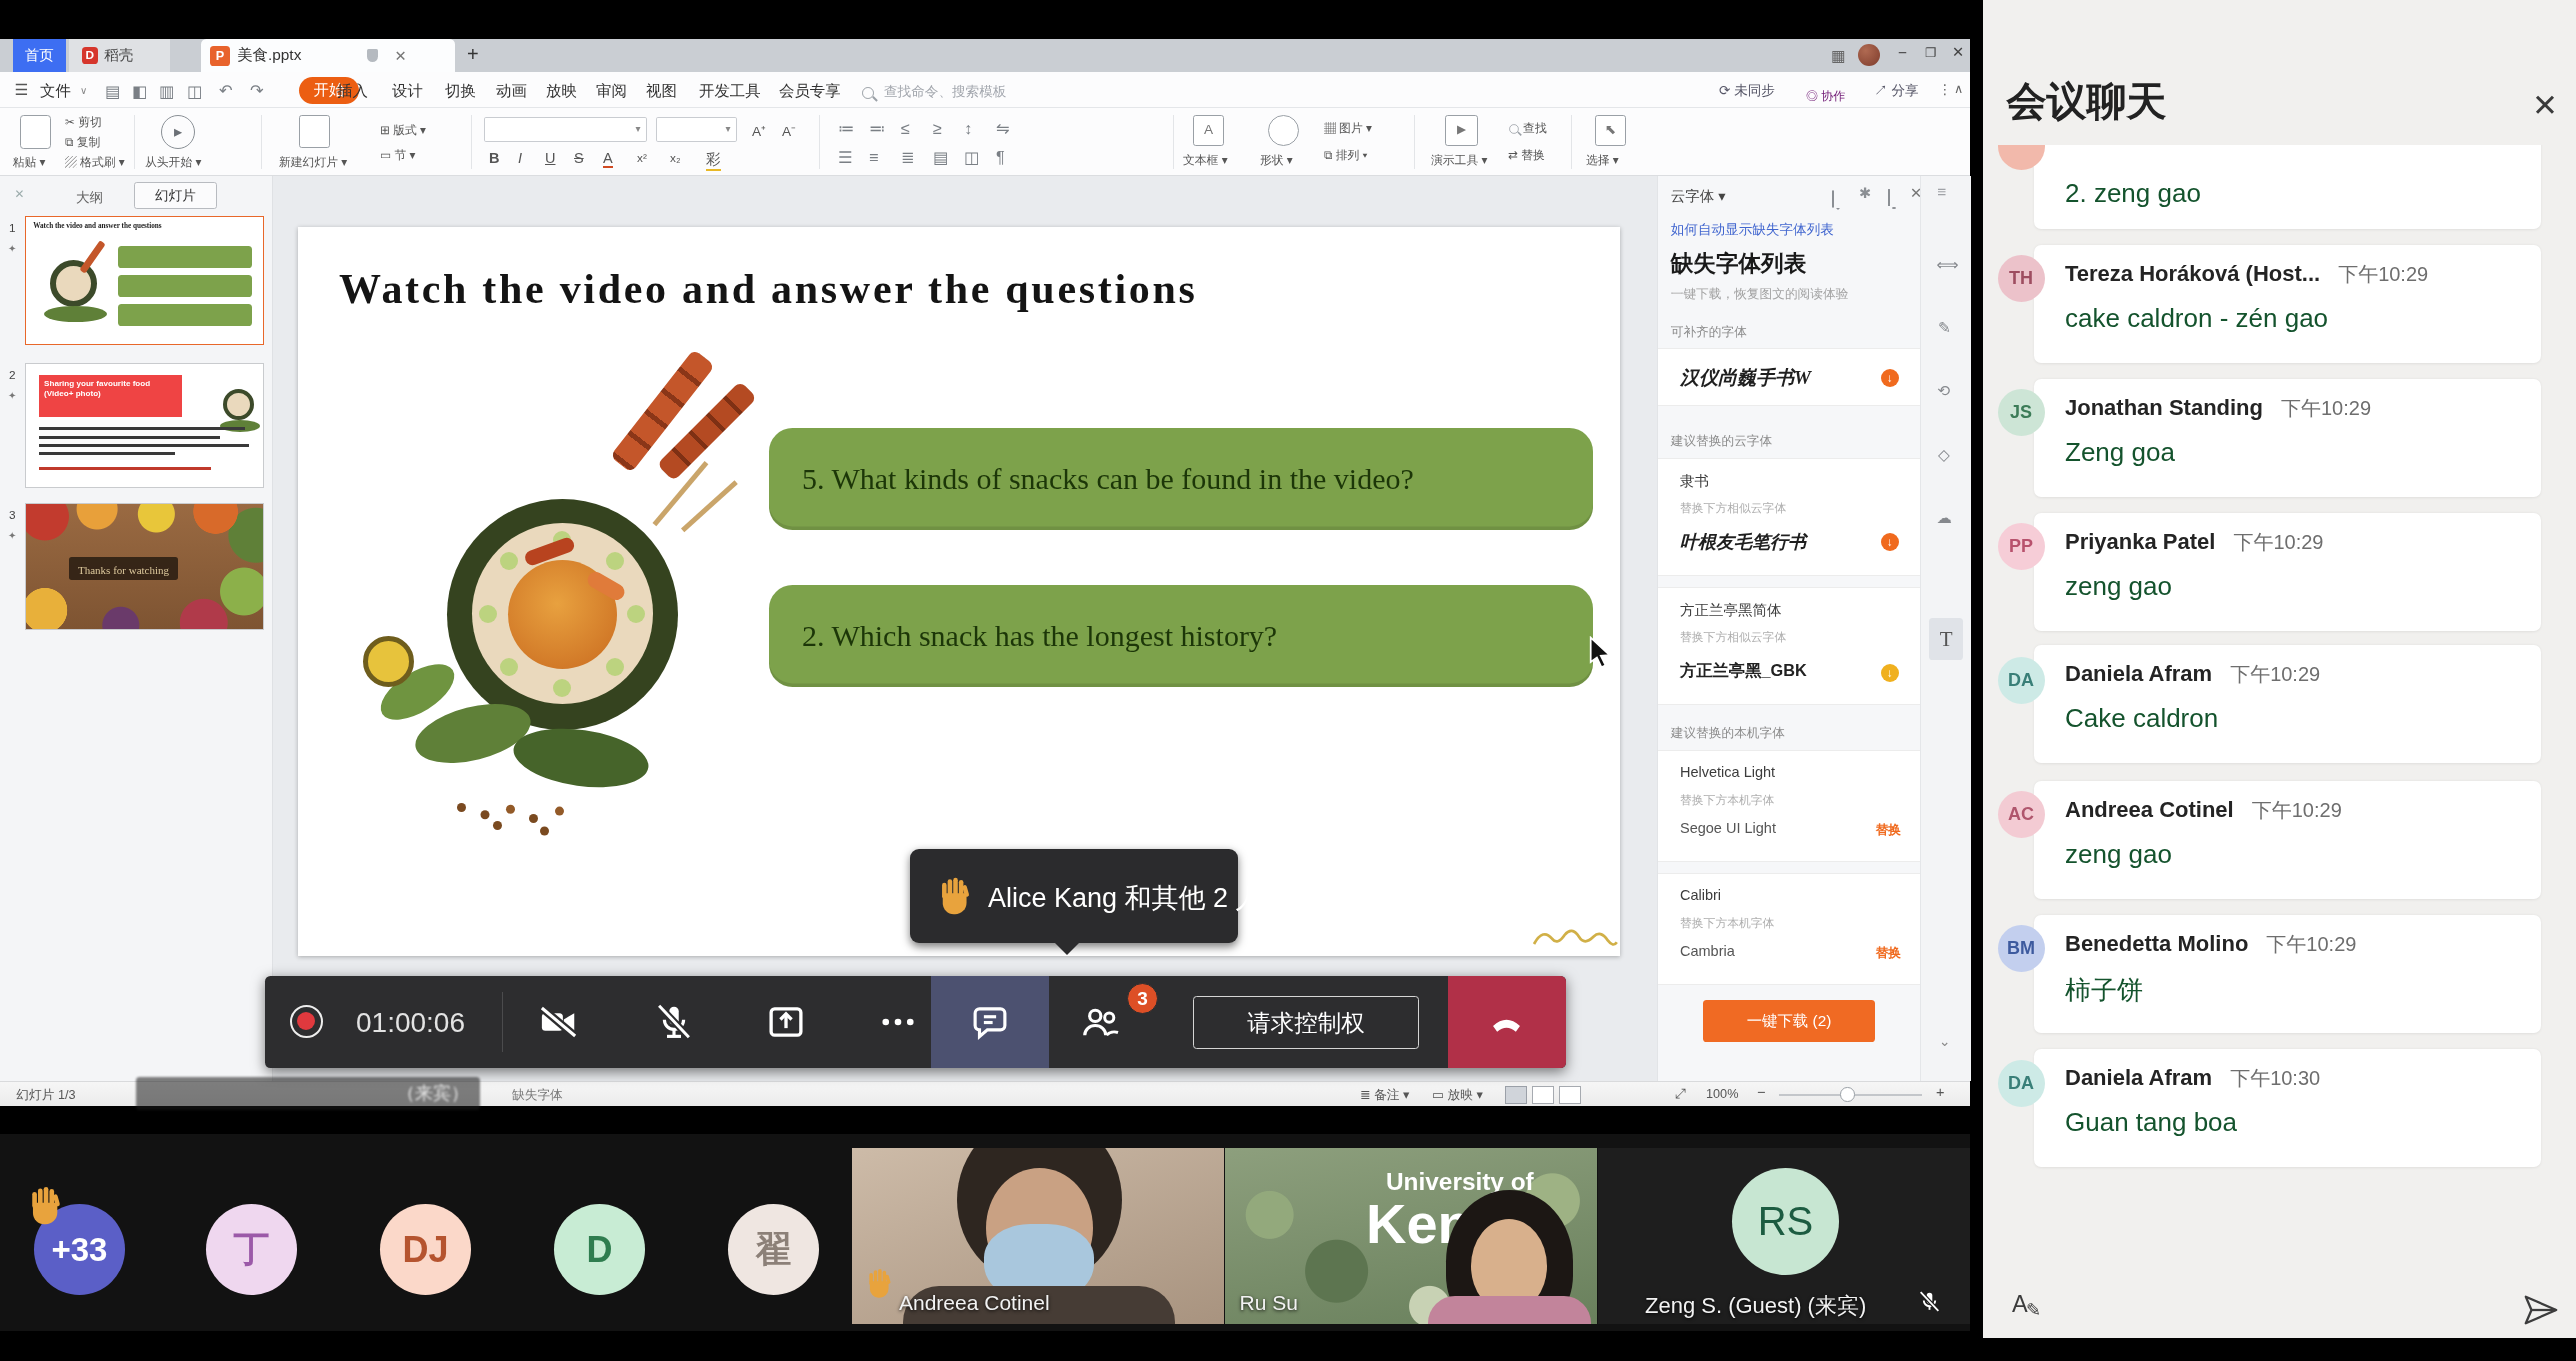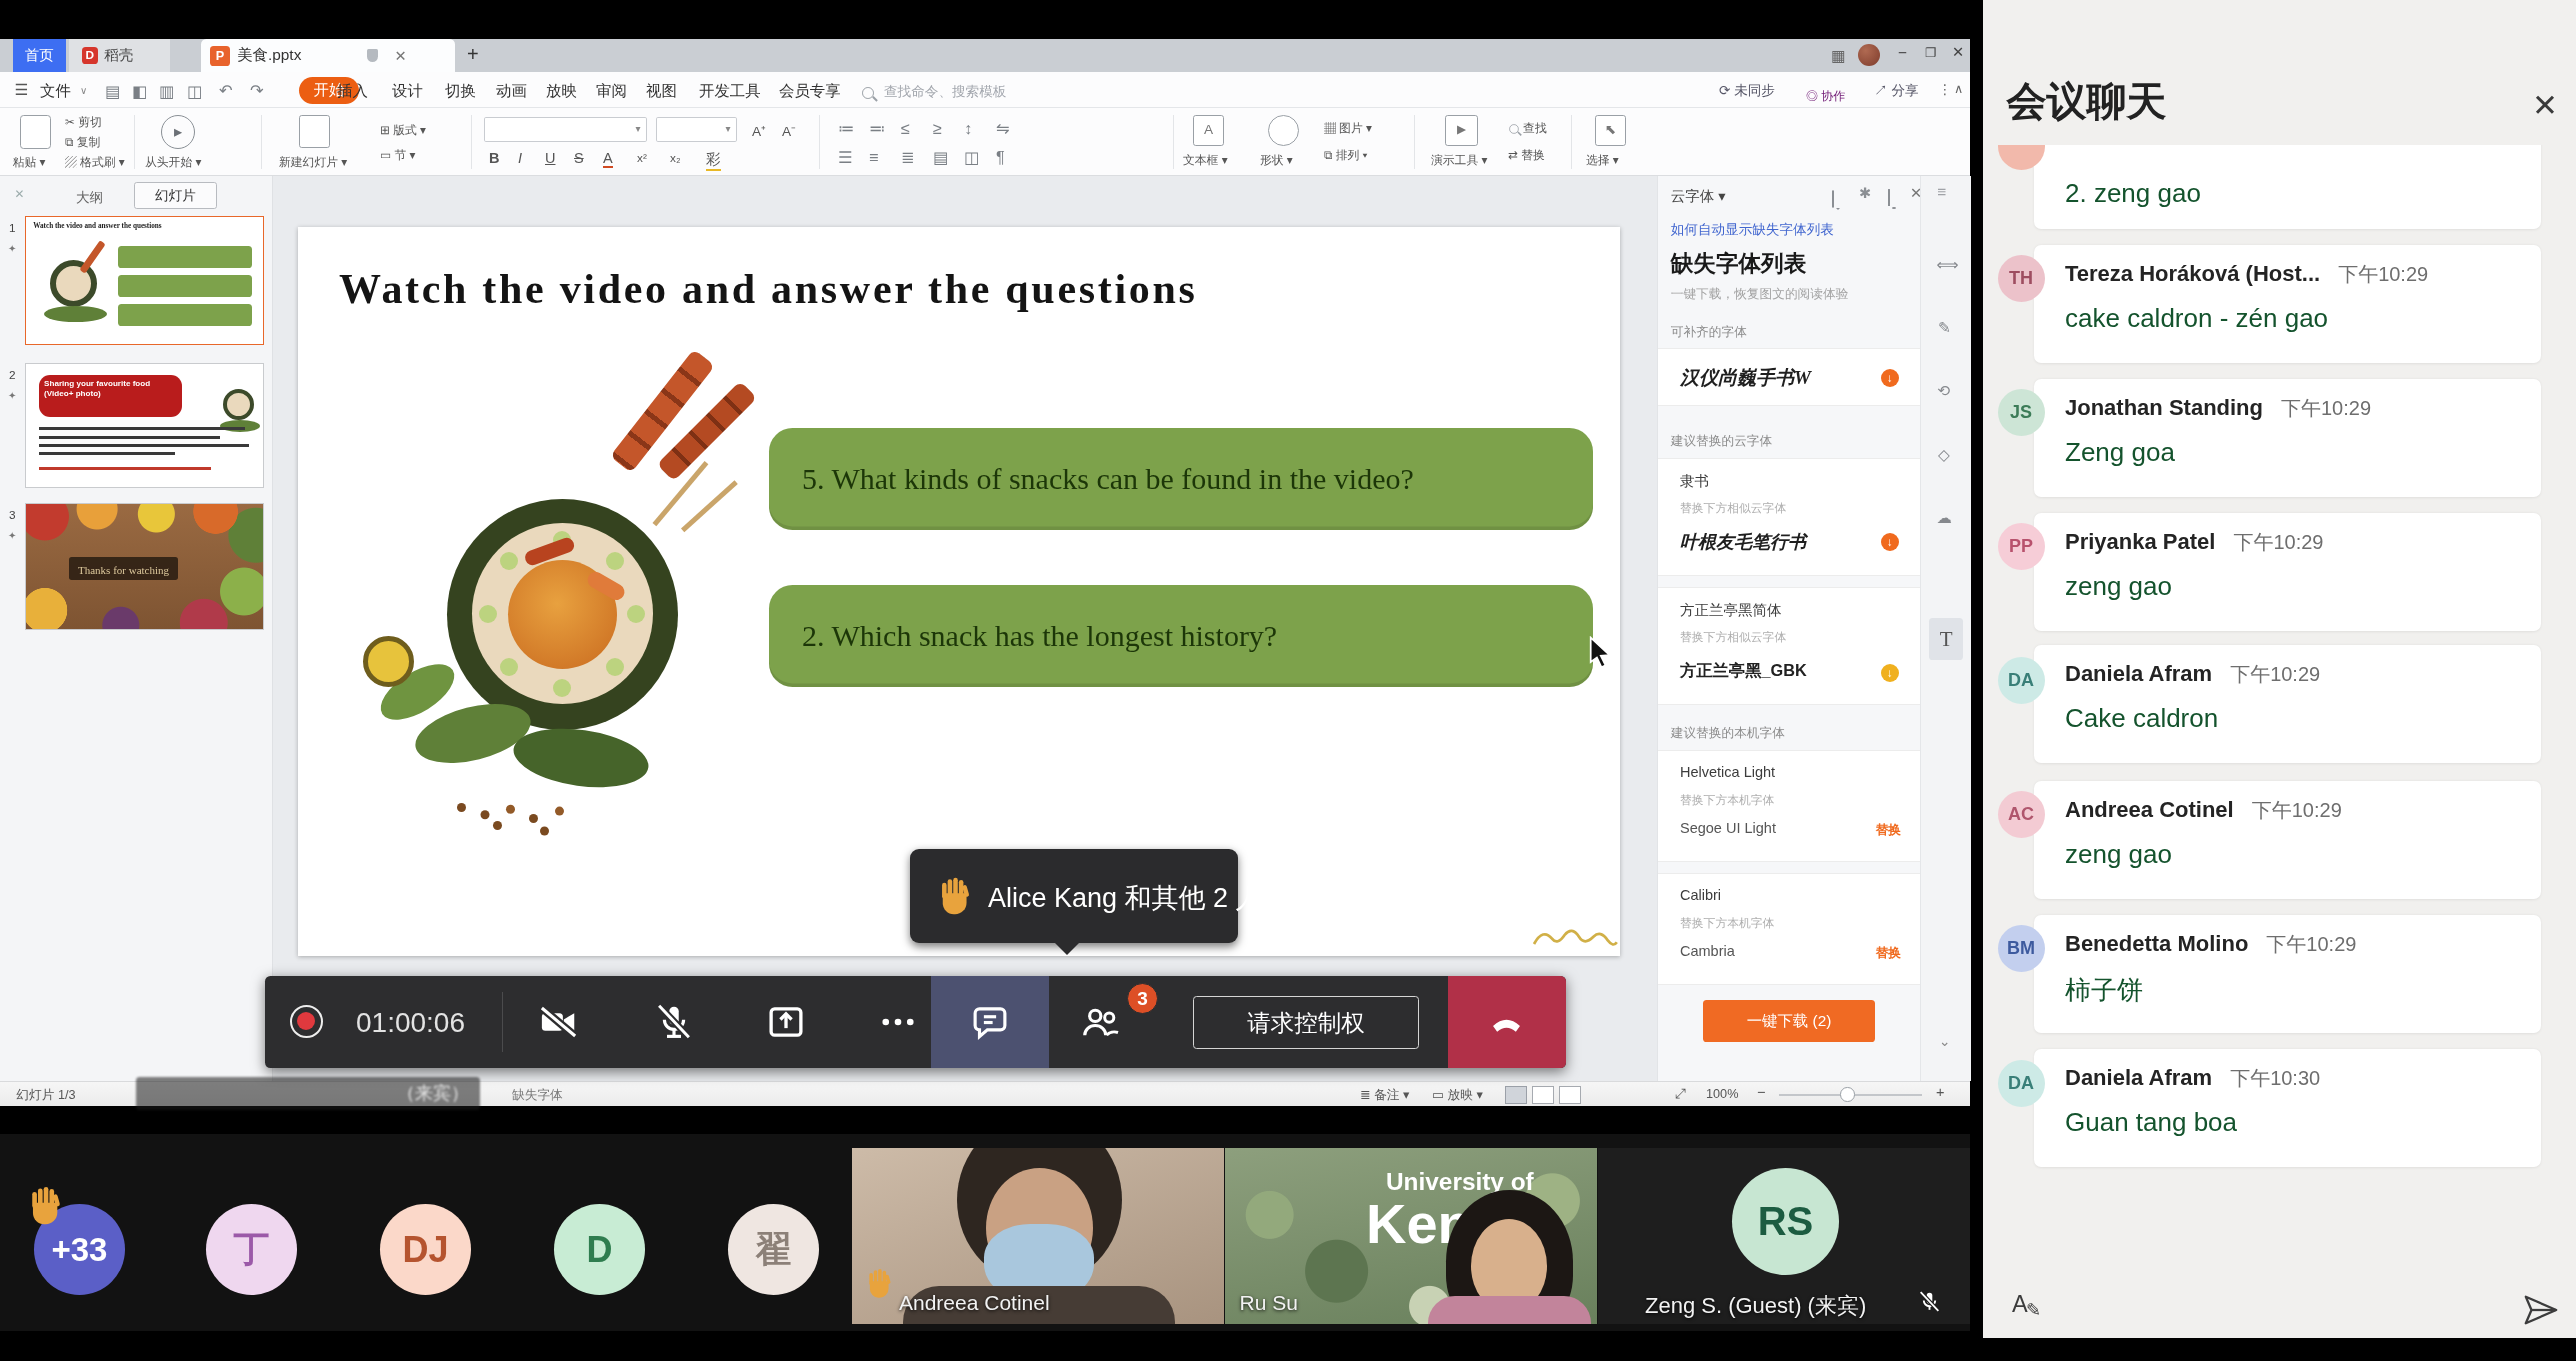--- a/index.html
+++ b/index.html
@@ -188,21 +188,21 @@
     <div class="a" style="left:18px;top:89px;width:63px;height:16.3px;border-radius:50%;background:#5f8038"></div>
     <div class="a" style="left:63px;top:22px;width:7.2px;height:36px;background:#c4562a;transform:rotate(35deg);border-radius:2.7px"></div>
     <div class="a" style="left:92px;top:29px;width:134px;height:22px;background:#7da24b;border-radius:3.6px"></div>
     <div class="a" style="left:92px;top:58px;width:134px;height:22px;background:#7da24b;border-radius:3.6px"></div>
     <div class="a" style="left:92px;top:87px;width:134px;height:22px;background:#7da24b;border-radius:3.6px"></div>
   </div>
 
   <span class="a" style="left:9px;top:192px;font-size:11.8px;color:#444">2</span>
   <span class="a" style="left:8.1px;top:214px;font-size:10px;color:#777">✦</span>
   <div class="a thumb" style="left:25px;top:187px;width:239px;height:125px;border:0.9px solid #c9cbce">
-    <div class="a" style="left:12.7px;top:11px;width:143px;height:42px;background:#b91c1c;border-radius:11px;padding:3.6px 5.4px;font-size:8.1px;font-weight:bold;color:#fff;line-height:1.25"><span>Sharing your favourite food (Video+ photo)</span></div>
+    <div class="a" style="left:12.7px;top:11px;width:143px;height:42px;background:#ef4444;border-radius:0;padding:3.6px 5.4px;font-size:8.1px;font-weight:bold;color:#fff;line-height:1.25"><span>Sharing your favourite food (Video+ photo)</span></div>
     <div class="a" style="left:197px;top:25px;width:31px;height:31px;border-radius:50%;background:#ead9bd;border:4.5px solid #3c4a2a"></div>
     <div class="a" style="left:194px;top:56px;width:40px;height:11.8px;border-radius:50%;background:#5f8038"></div>
     <div class="a" style="left:12.7px;top:63px;width:206px;height:2.7px;background:#3a3a3a"></div>
     <div class="a" style="left:12.7px;top:72px;width:181px;height:2.7px;background:#3a3a3a"></div>
     <div class="a" style="left:12.7px;top:80px;width:210px;height:2.7px;background:#3a3a3a"></div>
     <div class="a" style="left:12.7px;top:88px;width:136px;height:2.7px;background:#3a3a3a"></div>
     <div class="a" style="left:12.7px;top:103px;width:172px;height:2.7px;background:#c0392b"></div>
   </div>
 
   <span class="a" style="left:9px;top:332px;font-size:11.8px;color:#444">3</span>
@@ -472,21 +472,21 @@
   <span class="a" style="left:161px;top:20px;font-size:24.4px;font-weight:bold;color:#fff">University of</span>
   <span class="a" style="left:141px;top:43px;font-size:56px;font-weight:bold;color:#fff">Ken</span>
   <div class="a" style="left:221px;top:42px;width:127px;height:143px;border-radius:50% 50% 40% 40%;background:#1c1714"></div>
   <div class="a" style="left:246px;top:71px;width:76px;height:94px;border-radius:50%;background:#d8b08c"></div>
   <div class="a" style="left:203px;top:148px;width:163px;height:40px;border-radius:27px 27px 0 0;background:#c2849b"></div>
   <span class="a vlabel" style="left:14.5px;top:143px">Ru Su</span>
 </div>
 
 <div class="a vtile" style="left:1598px;background:#1e1e1e">
   <div class="a" style="left:134px;top:20px;width:107px;height:107px;border-radius:50%;background:#c7e6d2;display:flex;align-items:center;justify-content:center">
-      <span style="font-size:40px;font-weight:bold;color:#1c5c41">RS</span>
+      <span style="font-size:40px;font-weight:normal;color:#1c5c41">RS</span>
     </div>
   <span class="a vlabel nw" style="left:47px;top:143px;font-size:22px">Zeng S. (Guest) (来宾)</span>
   <svg style="position:absolute;left:319px;top:141px" width="25" height="25" viewBox="0 0 24 24">
       <rect x="9.3" y="3.5" width="5.4" height="10.5" rx="2.7" fill="#fff"></rect>
       <path d="M6.5 11 a5.5 5.5 0 0 0 11 0" fill="none" stroke="#fff" stroke-width="1.8"></path>
       <line x1="12" y1="16.5" x2="12" y2="20" stroke="#fff" stroke-width="1.8"></line>
       <line x1="3" y1="2.5" x2="21" y2="21.5" stroke="#1e1e1e" stroke-width="4"></line>
       <line x1="3.5" y1="3" x2="20.5" y2="21" stroke="#fff" stroke-width="1.7"></line>
     </svg>
 </div>

